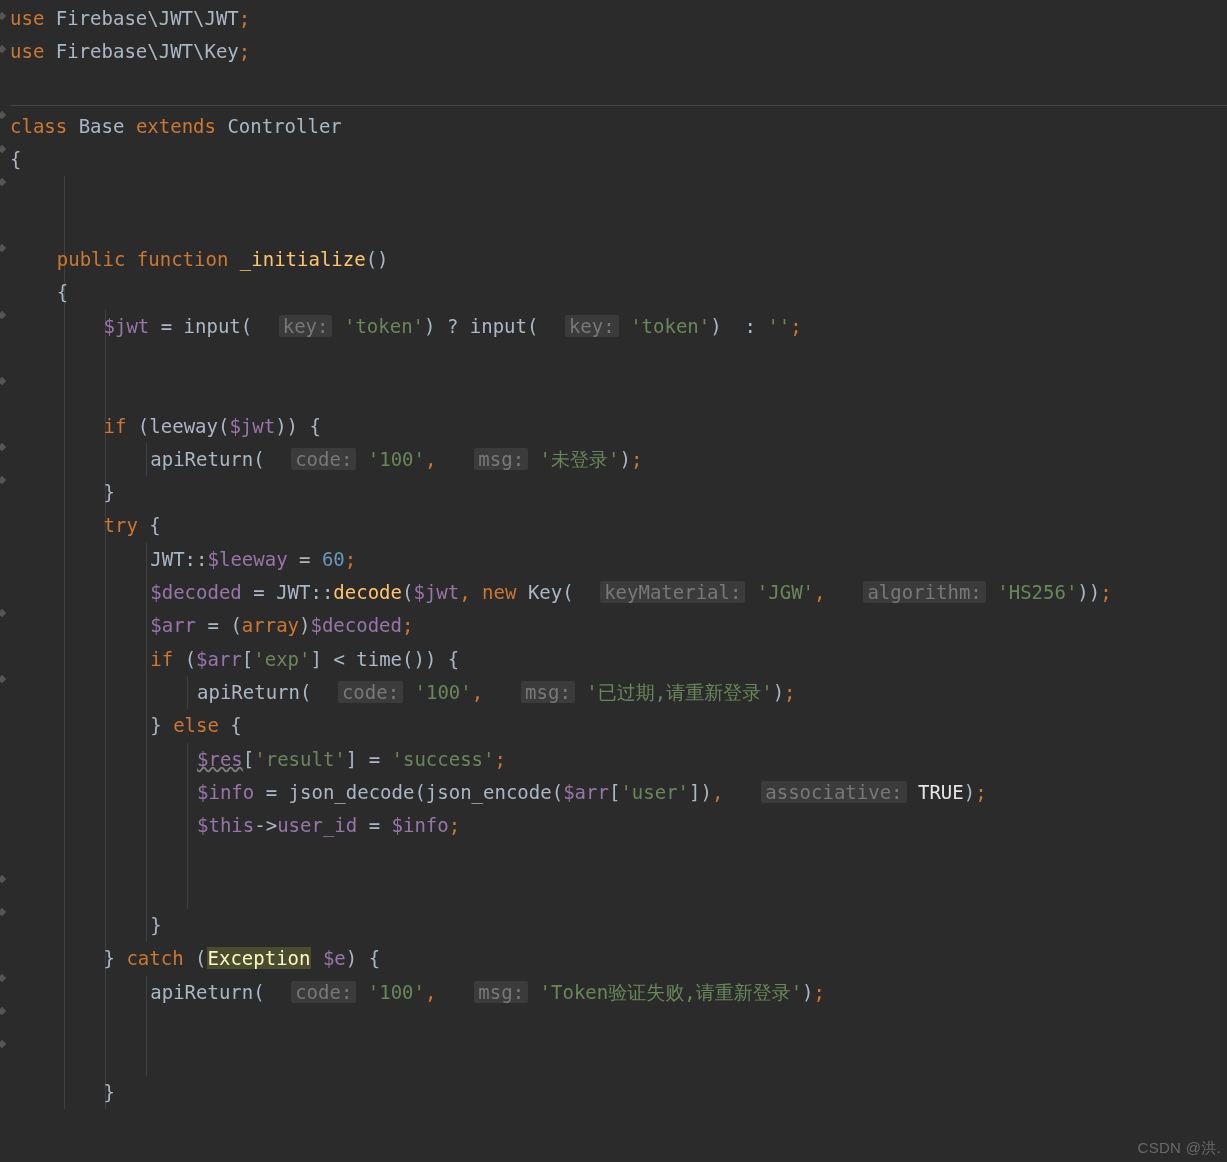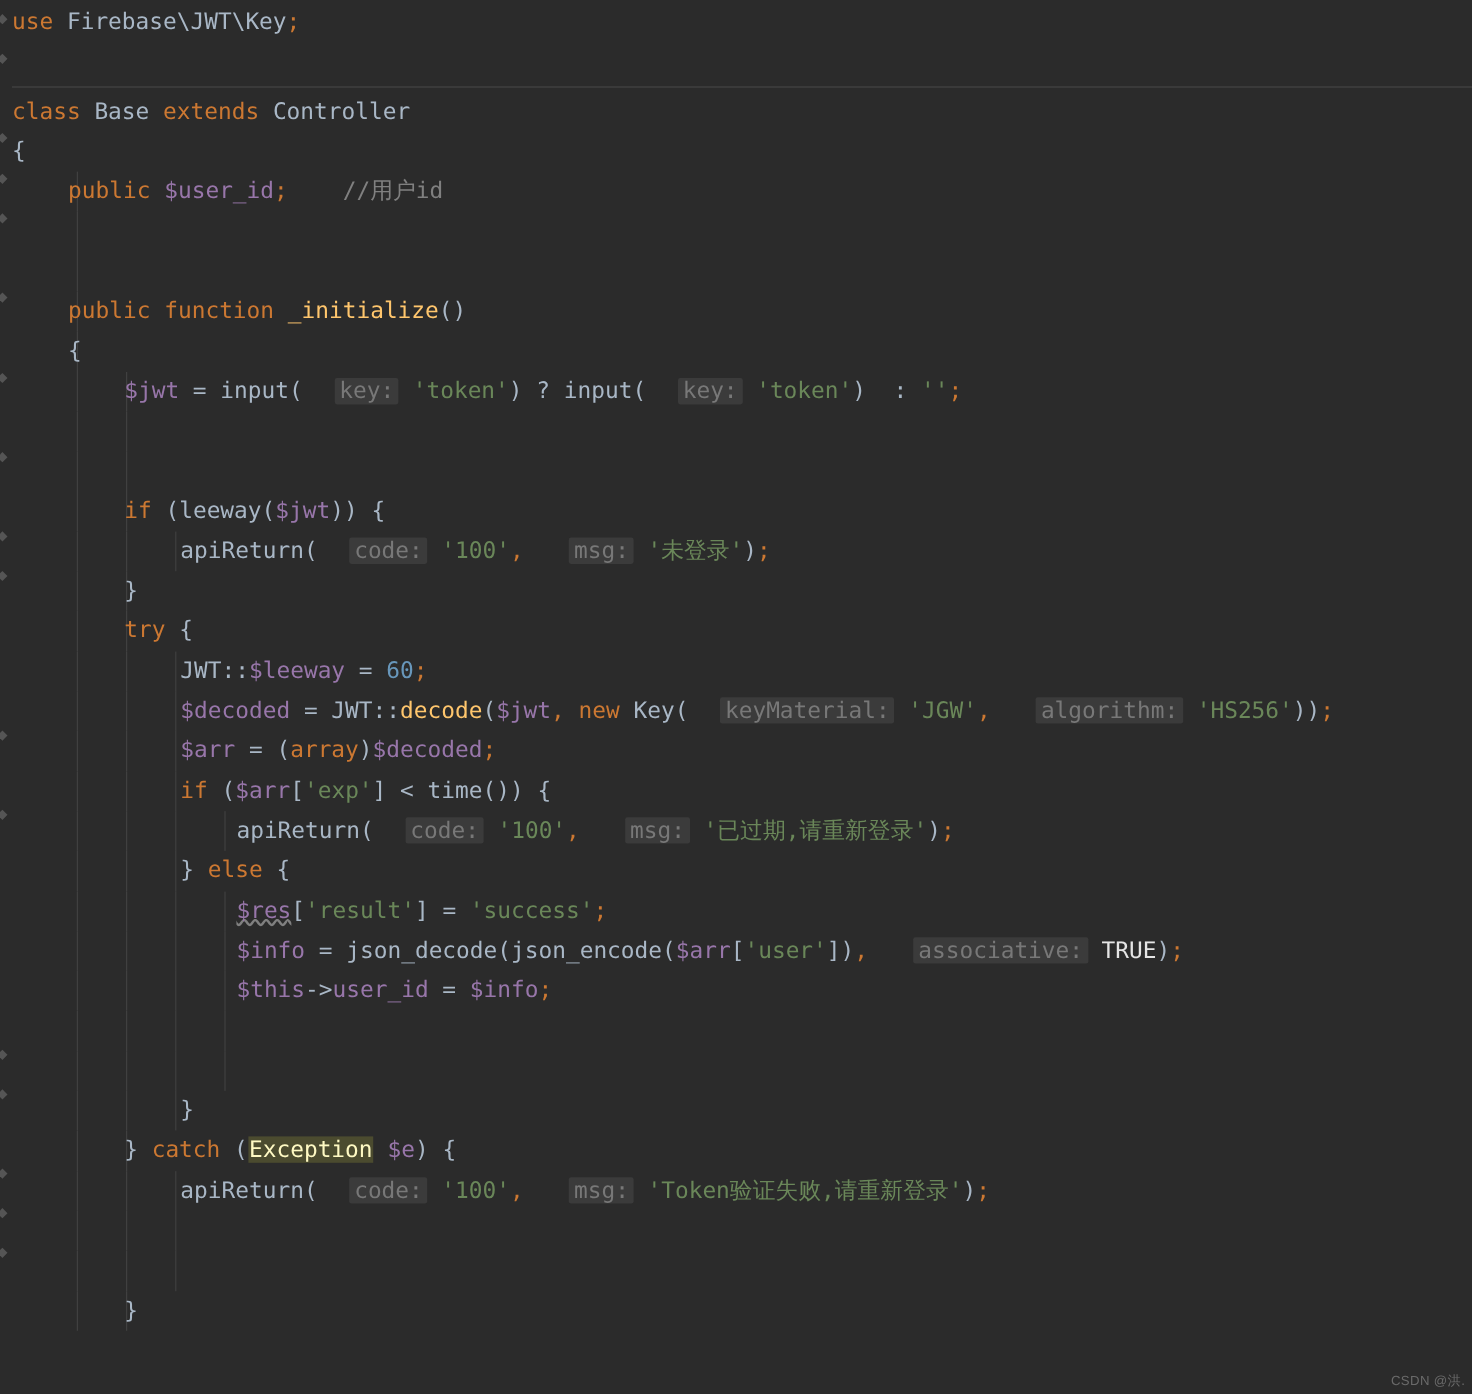--- a/index.html
+++ b/index.html
@@ -78,21 +78,21 @@
     left: 0;
     width: 1227px;
     height: 33.3px;
     z-index: 0;
   }
   .line > span { position: relative; z-index: 1; }
   .watermark {
     position: absolute;
     right: 6px;
     bottom: 4px;
-    font-size: 11px;
+    font-size: 15px;
     color: #6a6a6a;
     font-family: Arial, sans-serif;
     letter-spacing: .3px;
   }
 </style>
 </head>
 <body>
 
 <div class="gutter-col">
   <div class="fold-mark" style="top:13px"></div>
@@ -109,31 +109,31 @@
   <div class="fold-mark" style="top:676px"></div>
   <div class="fold-mark" style="top:876px"></div>
   <div class="fold-mark" style="top:909px"></div>
   <div class="fold-mark" style="top:975px"></div>
   <div class="fold-mark" style="top:1008px"></div>
   <div class="fold-mark" style="top:1041px"></div>
 </div>
 
 <div class="editor">
 
+<div class="line"><span class="kw">use</span><span> </span><span class="fn">Firebase\JWT\JWT</span><span class="kw">;</span></div>
 
 <div class="line"><span class="kw">use</span><span> </span><span class="fn">Firebase\JWT\Key</span><span class="kw">;</span></div>
 
 <div class="line"></div>
 <div class="sep"></div>
 
 <div class="line"><span class="kw">class</span><span> </span><span class="cls">Base</span><span> </span><span class="kw">extends</span><span> </span><span class="cls">Controller</span></div>
 
 <div class="line"><span class="paren">{</span></div>
 
-<div class="line"><span class="guide g1"></span><span>    </span><span class="kw">public</span><span> </span><span class="var">$user_id</span><span class="kw">;</span><span>    </span><span class="cmnt">//用户id</span></div>
 
 <div class="line"><span class="guide g1"></span></div>
 <div class="line"><span class="guide g1"></span></div>
 
 <div class="line"><span class="guide g1"></span><span>    </span><span class="kw">public</span><span> </span><span class="kw">function</span><span> </span><span class="fnname">_initialize</span><span class="paren">()</span></div>
 
 <div class="line"><span class="guide g1"></span><span>    {</span></div>
 
 <div class="line"><span class="guide g1"></span><span class="guide g2"></span><span>        </span><span class="var">$jwt</span><span> = </span><span class="fn">input</span><span class="paren">(</span> <span class="hint">key:</span> <span class="str">'token'</span><span class="paren">)</span><span> ? </span><span class="fn">input</span><span class="paren">(</span> <span class="hint">key:</span> <span class="str">'token'</span><span class="paren">)</span><span>  : </span><span class="str">''</span><span class="kw">;</span></div>
 

